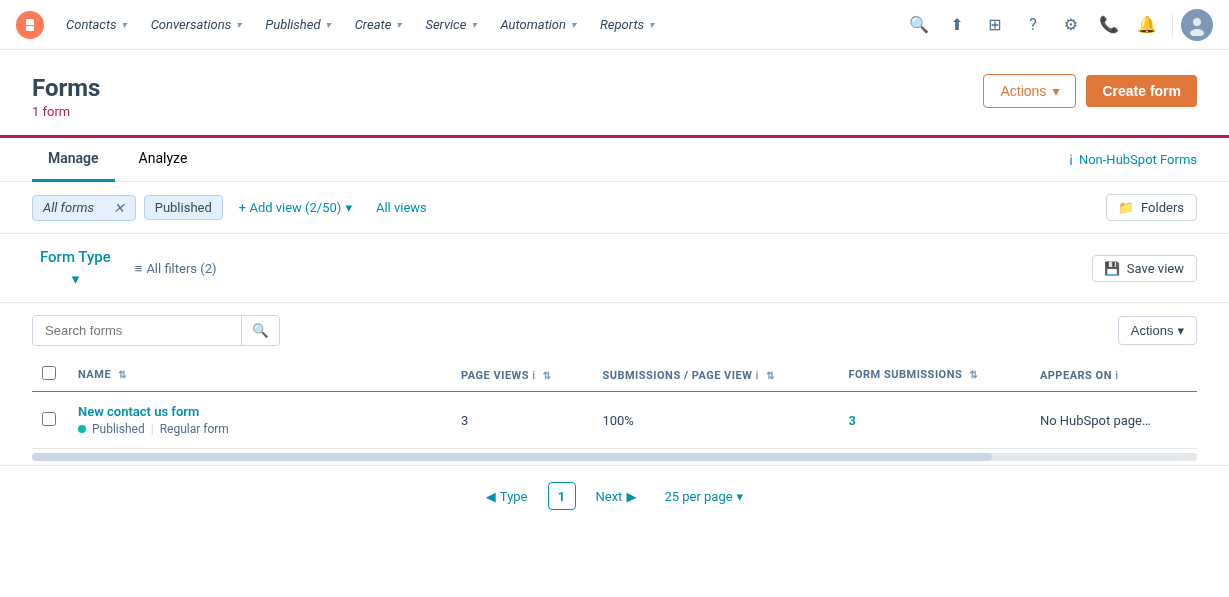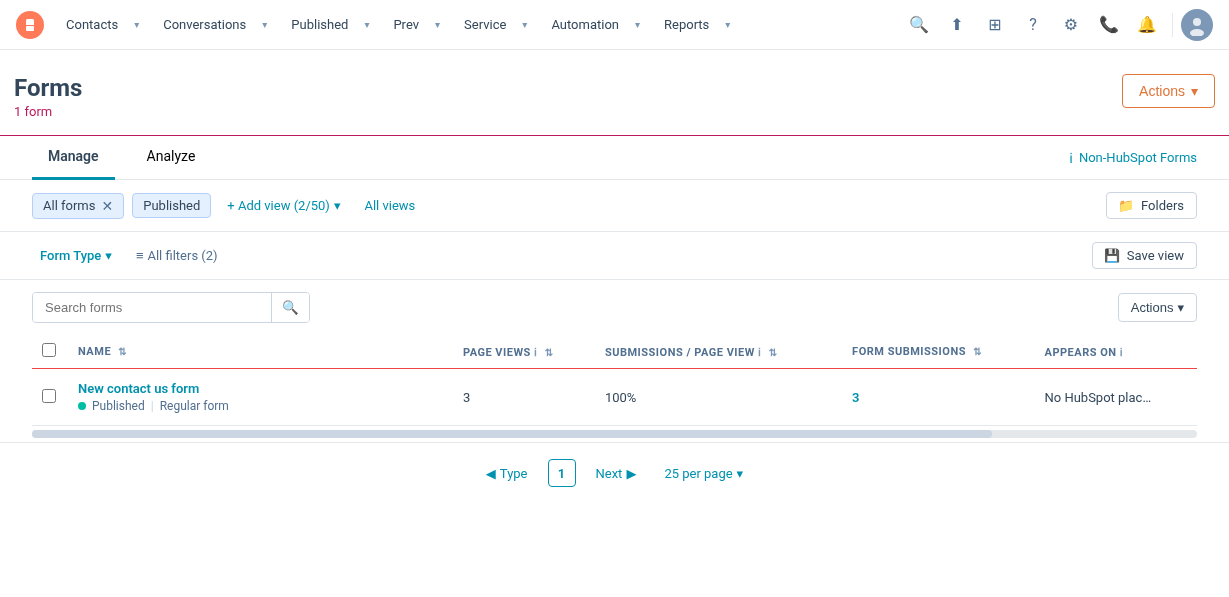--- a/index.html
+++ b/index.html
@@ -6,71 +6,71 @@
     body { font-family: -apple-system, BlinkMacSystemFont, 'Segoe UI', Roboto, sans-serif; font-size: 14px; color: #33475b; background: #f5f8fa; }
 
     
     .topnav {
       display: flex; align-items: center; background: #fff; border-bottom: 1px solid #e5e8eb;
       height: 50px; padding: 0 16px; gap: 4px;
     }
     .topnav-logo { width: 28px; height: 28px; margin-right: 8px; flex-shrink: 0; }
     .topnav-logo svg { width: 28px; height: 28px; }
     .nav-item {
-      display: flex; align-items: center; gap: 16px; padding: 6px 10px; cursor: pointer;
-      font-size: 13px; color: #33475b; border-radius: 4px; white-space: nowrap;
+      display: flex; align-items: center; gap: 5px; padding: 6px 10px; cursor: pointer;
+      font-size: 13px; color: #33475b; border-radius: 4px; white-space: nowrap; font-style: italic;
     }
     .nav-chevron { font-size: 10px; color: #7c98b6; }
     .topnav-spacer { flex: 1; }
     .topnav-icons { display: flex; align-items: center; gap: 4px; }
     .icon-btn {
       width: 34px; height: 34px; display: flex; align-items: center; justify-content: center;
       border-radius: 4px; cursor: pointer; color: #516f90; font-size: 16px;
     }
     .avatar {
       width: 32px; height: 32px; border-radius: 50%; background: #7c98b6;
       display: flex; align-items: center; justify-content: center; cursor: pointer;
     }
     .topnav-divider { width: 1px; height: 24px; background: #e5e8eb; margin: 0 4px; }
 
     
     .page { background: #fff; min-height: calc(100vh - 50px); }
     .page-header {
       display: flex; align-items: flex-start; justify-content: space-between;
-      padding: 24px 14px 16px; border-bottom: 1px solid #be185d;
+      padding: 24px 32px 16px; border-bottom: 3px solid #be185d;
     }
     .page-title { font-size: 24px; font-weight: 700; color: #33475b; }
     .page-subtitle { font-size: 13px; color: #be185d; margin-top: 2px; }
     .header-actions { display: flex; gap: 10px; align-items: center; }
     .btn-actions {
       border: 1px solid #e0763a; color: #e0763a; background: #fff; padding: 8px 16px;
       border-radius: 4px; cursor: pointer; font-size: 14px; display: flex; align-items: center; gap: 6px;
     }
     .btn-create {
       background: #e0763a; color: #fff; border: none; padding: 8px 16px;
       border-radius: 4px; cursor: pointer; font-size: 14px; font-weight: 600;
     }
 
     
-    .tabs { display: flex; padding: 0 32px; border-bottom: 1px solid #e5e8eb; gap: 16px; }
+    .tabs { display: flex; padding: 0 32px; border-bottom: 1px solid #e5e8eb; gap: 8px; }
     .tab {
       padding: 12px 16px; cursor: pointer; font-size: 14px; color: #000000;
       border-bottom: 3px solid transparent; margin-bottom: -1px;
     }
     .tab.active { color: #33475b; border-bottom-color: #0091ae; font-weight: 600; }
     .tabs-right { margin-left: auto; display: flex; align-items: center; gap: 6px; color: #0091ae; font-size: 13px; cursor: pointer; padding: 12px 0; }
     .tabs-right-icon { font-size: 14px; }
 
     
     .filter-bar {
       display: flex; align-items: center; padding: 12px 32px; gap: 8px; border-bottom: 1px solid #e5e8eb;
     }
     .filter-tag {
-      display: flex; align-items: center; gap: 6px; background: #e5f0ff; border: 1px solid #b5cff9;
-      border-radius: 4px; padding: 4px 10px; font-size: 13px; color: #33475b; white-space: nowrap;
+      display: flex; align-items: center; gap: 19px; background: #e5f0ff; border: 1px solid #b5cff9;
+      border-radius: 4px; padding: 4px 10px; font-size: 13px; color: #33475b; white-space: nowrap; font-style: italic;
     }
     .filter-tag-close { cursor: pointer; color: #516f90; font-size: 14px; }
     .filter-tab-published {
       display: flex; align-items: center; gap: 6px; background: #e5f0ff; border: 1px solid #b5cff9;
       border-radius: 4px; padding: 4px 10px; font-size: 13px; color: #33475b; white-space: nowrap; cursor: pointer;
     }
     .add-view-btn {
       display: flex; align-items: flex-end; gap: 4px; color: #0091ae; font-size: 13px; cursor: pointer;
       padding: 4px 8px; border-radius: 4px; white-space: nowrap;
     }
@@ -79,41 +79,41 @@
     .folders-btn {
       display: flex; align-items: center; gap: 6px; border: 1px solid #cbd6e2; background: #fff;
       border-radius: 4px; padding: 5px 12px; font-size: 13px; cursor: pointer; color: #33475b;
     }
 
     
     .toolbar {
       display: flex; align-items: center; padding: 10px 32px; gap: 8px; border-bottom: 1px solid #e5e8eb;
     }
     .filter-type-btn {
-      display: flex; align-items: center; gap: 4px; color: #0091ae; font-size: 13px; cursor: pointer;
-      padding: 4px 8px; border-radius: 4px; font-weight: 500;
+      display: flex; align-items: center; gap: 4px; color: #0091ae; font-size: 15px; cursor: pointer;
+      padding: 4px 8px; border-radius: 4px; font-weight: 500; flex-direction: column;
     }
     .all-filters-btn {
       display: flex; align-items: center; gap: 4px; color: #516f90; font-size: 13px; cursor: pointer;
       padding: 4px 8px; border-radius: 4px;
     }
     .toolbar-spacer { flex: 1; }
     .save-view-btn {
       display: flex; align-items: center; gap: 6px; border: 1px solid #cbd6e2; background: #fff;
       border-radius: 4px; padding: 5px 12px; font-size: 13px; cursor: pointer; color: #33475b;
     }
 
     
     .table-container { padding: 0 32px; overflow-x: auto; }
     .search-row {
       display: flex; align-items: center; padding: 12px 0; justify-content: space-between;
     }
     .search-input-wrap {
       display: flex; align-items: center; border: 1px solid #cbd6e2; border-radius: 4px;
-      overflow: hidden; width: 278px;
+      overflow: hidden; width: 248px;
     }
     .search-input {
       border: none; outline: none; padding: 7px 12px; font-size: 13px; color: #33475b;
       width: 100%; background: #fff;
     }
     .search-btn {
       background: #fff; border: none; border-left: 1px solid #cbd6e2; padding: 7px 10px;
       cursor: pointer; color: #516f90;
     }
     .actions-dropdown-btn {
@@ -188,21 +188,21 @@
   </div>
   <div class="nav-item">
     <span>Conversations</span>
     <span class="nav-chevron">▾</span>
   </div>
   <div class="nav-item">
     <span>Published</span>
     <span class="nav-chevron">▾</span>
   </div>
   <div class="nav-item">
-    <span>Prev</span>
+    <span>Create</span>
     <span class="nav-chevron">▾</span>
   </div>
   <div class="nav-item">
     <span>Service</span>
     <span class="nav-chevron">▾</span>
   </div>
   <div class="nav-item">
     <span>Automation</span>
     <span class="nav-chevron">▾</span>
   </div>
@@ -236,20 +236,21 @@
   <div class="page-header">
     <div>
       <div class="page-title">Forms</div>
       <div class="page-subtitle">1 form</div>
     </div>
     <div class="header-actions">
       <button class="btn-actions">
         <span>Actions</span>
         <span>▾</span>
       </button>
+      <button class="btn-create">Create form</button>
     </div>
   </div>
 
   <div class="tabs">
     <div class="tab active">
       <span>Manage</span>
     </div>
     <div class="tab">
       <span>Analyze</span>
     </div>
@@ -355,21 +356,21 @@
               <span class="form-status">Published</span>
               <span class="separator">|</span>
               <span class="form-type">Regular form</span>
             </div>
           </td>
           <td>3</td>
           <td>100%</td>
           <td>
             <span style="color:#0091ae; font-weight:600;">3</span>
           </td>
-          <td>No HubSpot plac…</td>
+          <td>No HubSpot page…</td>
         </tr>
       </tbody>
     </table>
   </div>
 
   <div class="scrollbar-row">
     <div class="scrollbar-track">
       <div class="scrollbar-thumb"></div>
     </div>
   </div>

